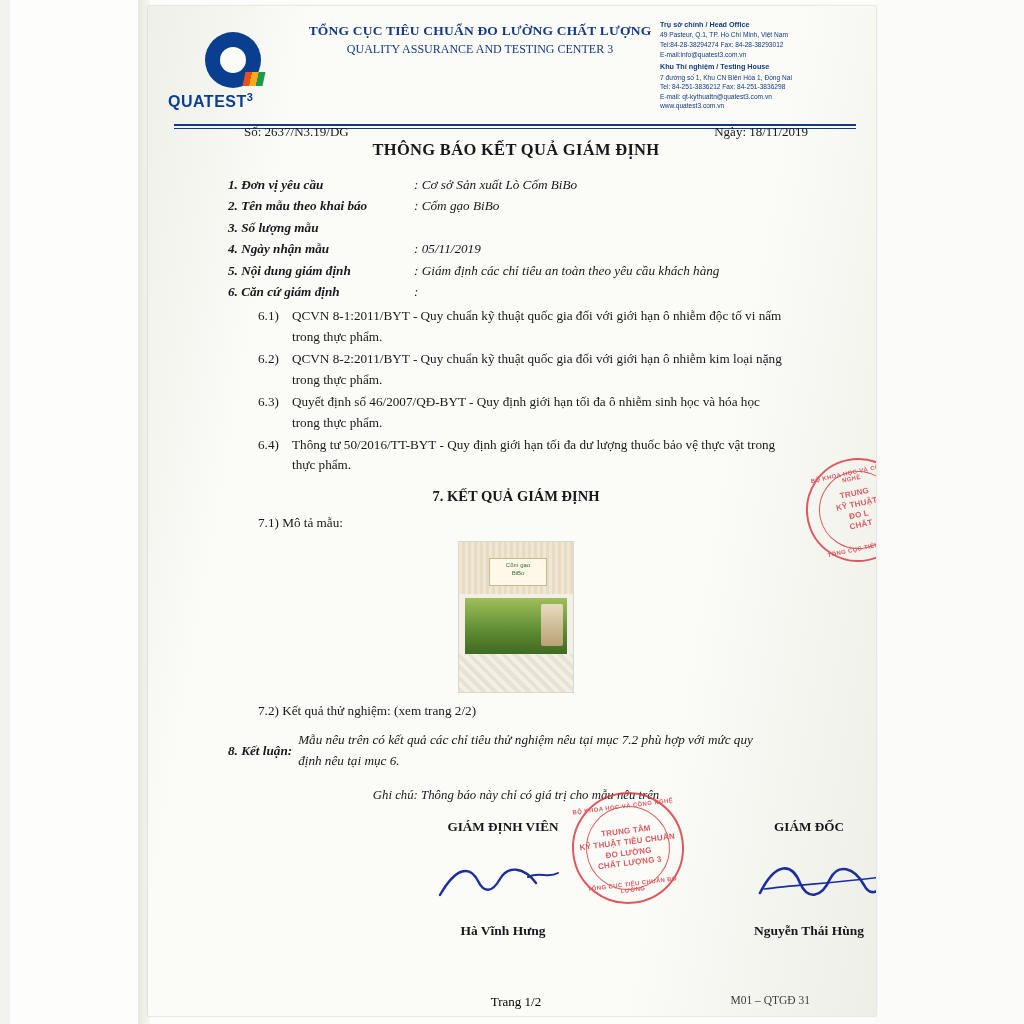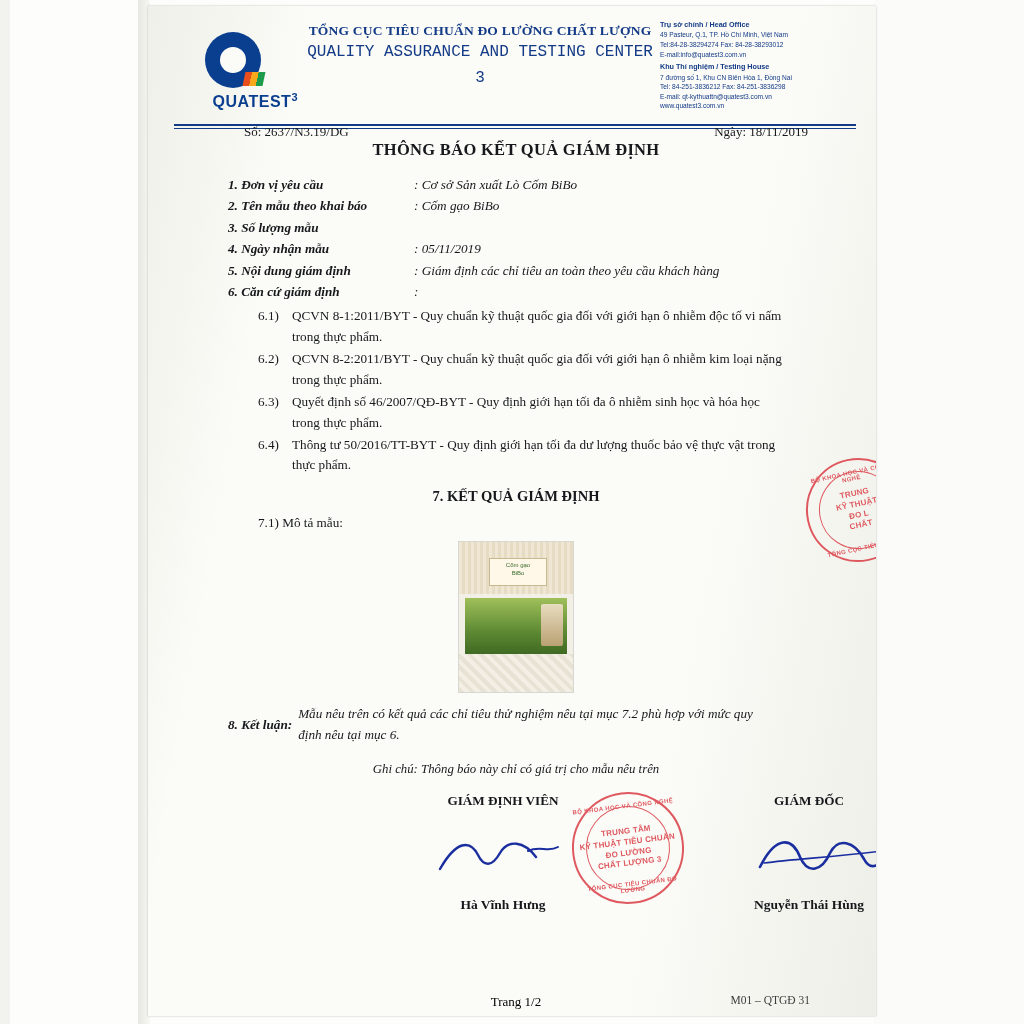--- a/index.html
+++ b/index.html
@@ -62,21 +62,21 @@
     left: 14px;
     top: 10px;
     right: 10px;
     height: 100px;
   }
   .logo {
     position: absolute;
     left: 6px;
     top: 16px;
     width: 130px;
-    text-align: right;
+    text-align: left;
   }
   .logo-mark {
     position: relative;
     width: 56px;
     height: 56px;
     margin: 0 auto;
   }
   .logo-q {
     position: absolute;
     left: 0; top: 0;
@@ -133,22 +133,22 @@
     letter-spacing: 0.1px;
     line-height: 1.6;
   }
   .hc3 {
     font-family: "Liberation Serif", serif;
     font-size: 13.5px;
     font-weight: bold;
     line-height: 1.5;
   }
   .hc4 {
-    font-family: Liberation Mono, monospace;
-    font-size: 16px;
+    font-family: Liberation Serif, serif;
+    font-size: 12px;
     line-height: 1.6;
   }
   .head-right {
     position: absolute;
     right: 8px;
     top: 4px;
     width: 198px;
     color: #123a86;
     font-family: "Liberation Sans", sans-serif;
     font-size: 6.6px;
@@ -552,20 +552,21 @@
                 <div>Cốm gạo</div>
                 <div>BiBo</div>
               </div>
             </div>
           </div>
           <div class="ph-mid"></div>
           <div class="ph-bot"></div>
         </div>
       </div>
 
+      <div class="res-line">7.2) Kết quả thử nghiệm: (xem trang 2/2)</div>
 
       <div class="fields" style="margin-top:10px;">
         <div class="field">
           <div style="flex:0 0 auto;font-weight:bold;">
             <span>8.</span>
             <span>Kết luận:</span>
           </div>
           <div style="flex:1;padding-left:6px;">
             <div>Mẫu nêu trên có kết quả các chỉ tiêu thử nghiệm nêu tại mục 7.2 phù hợp với mức quy</div>
             <div style="padding-left:0;">định nêu tại mục 6.</div>

